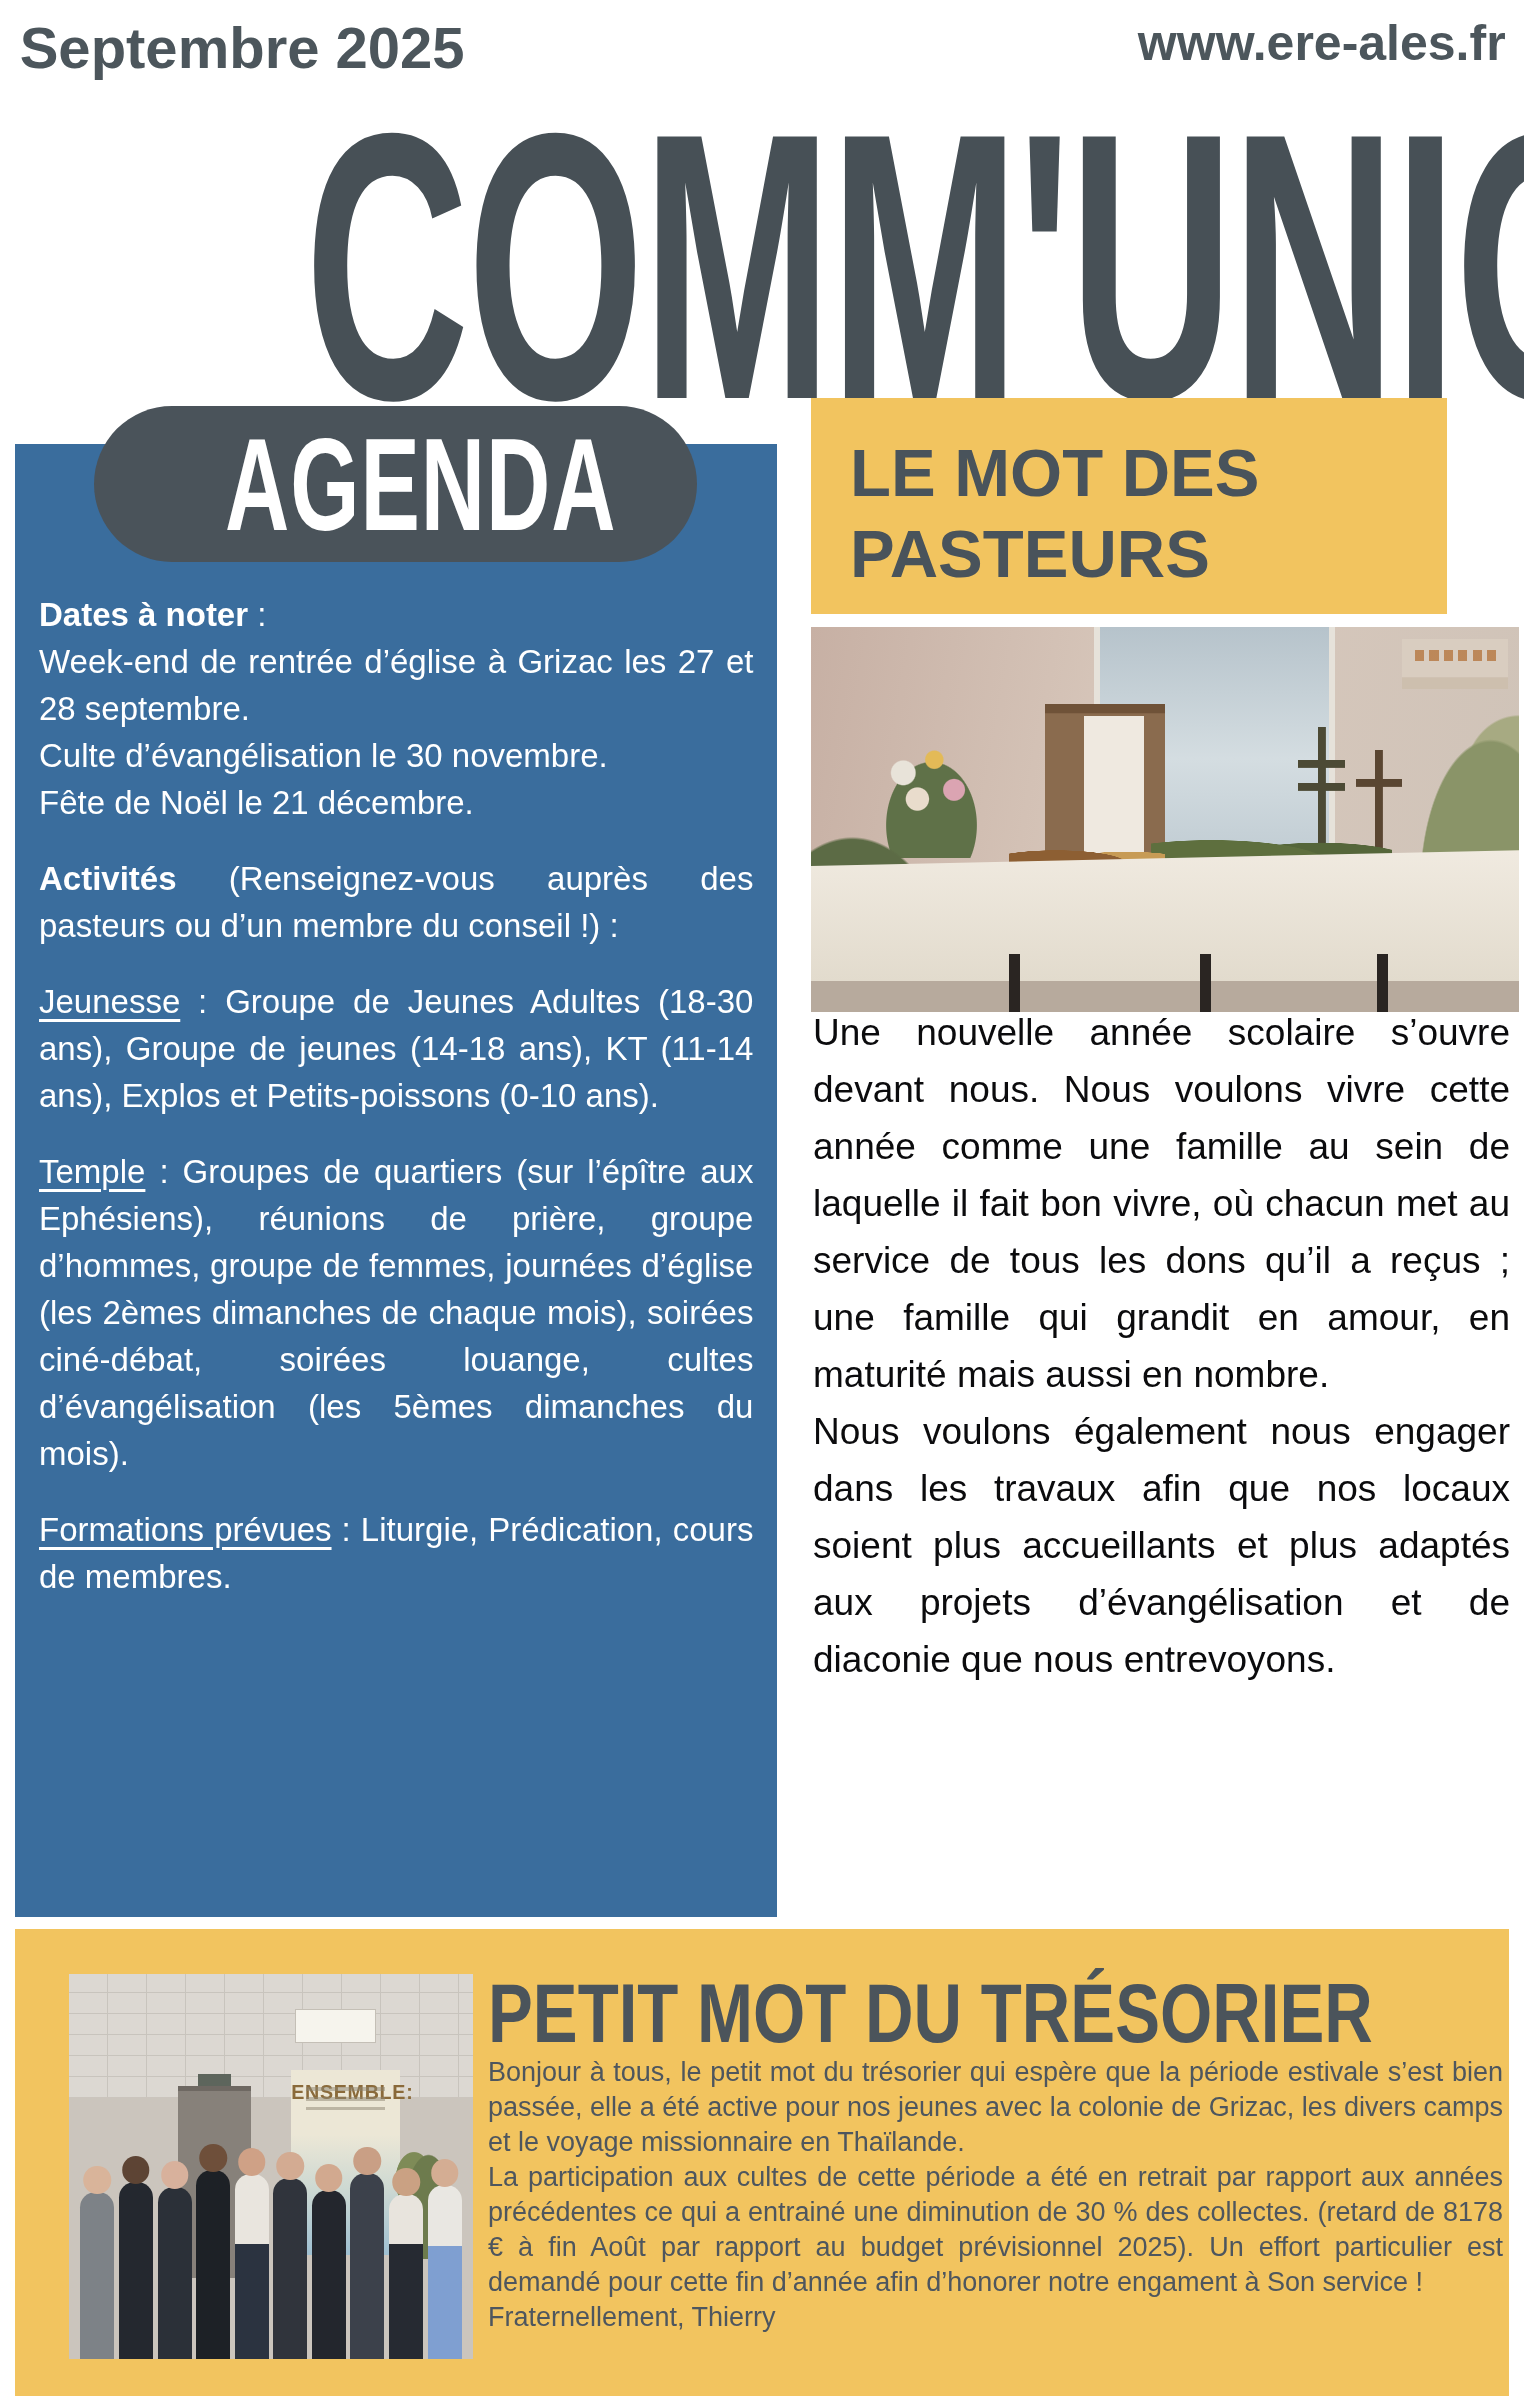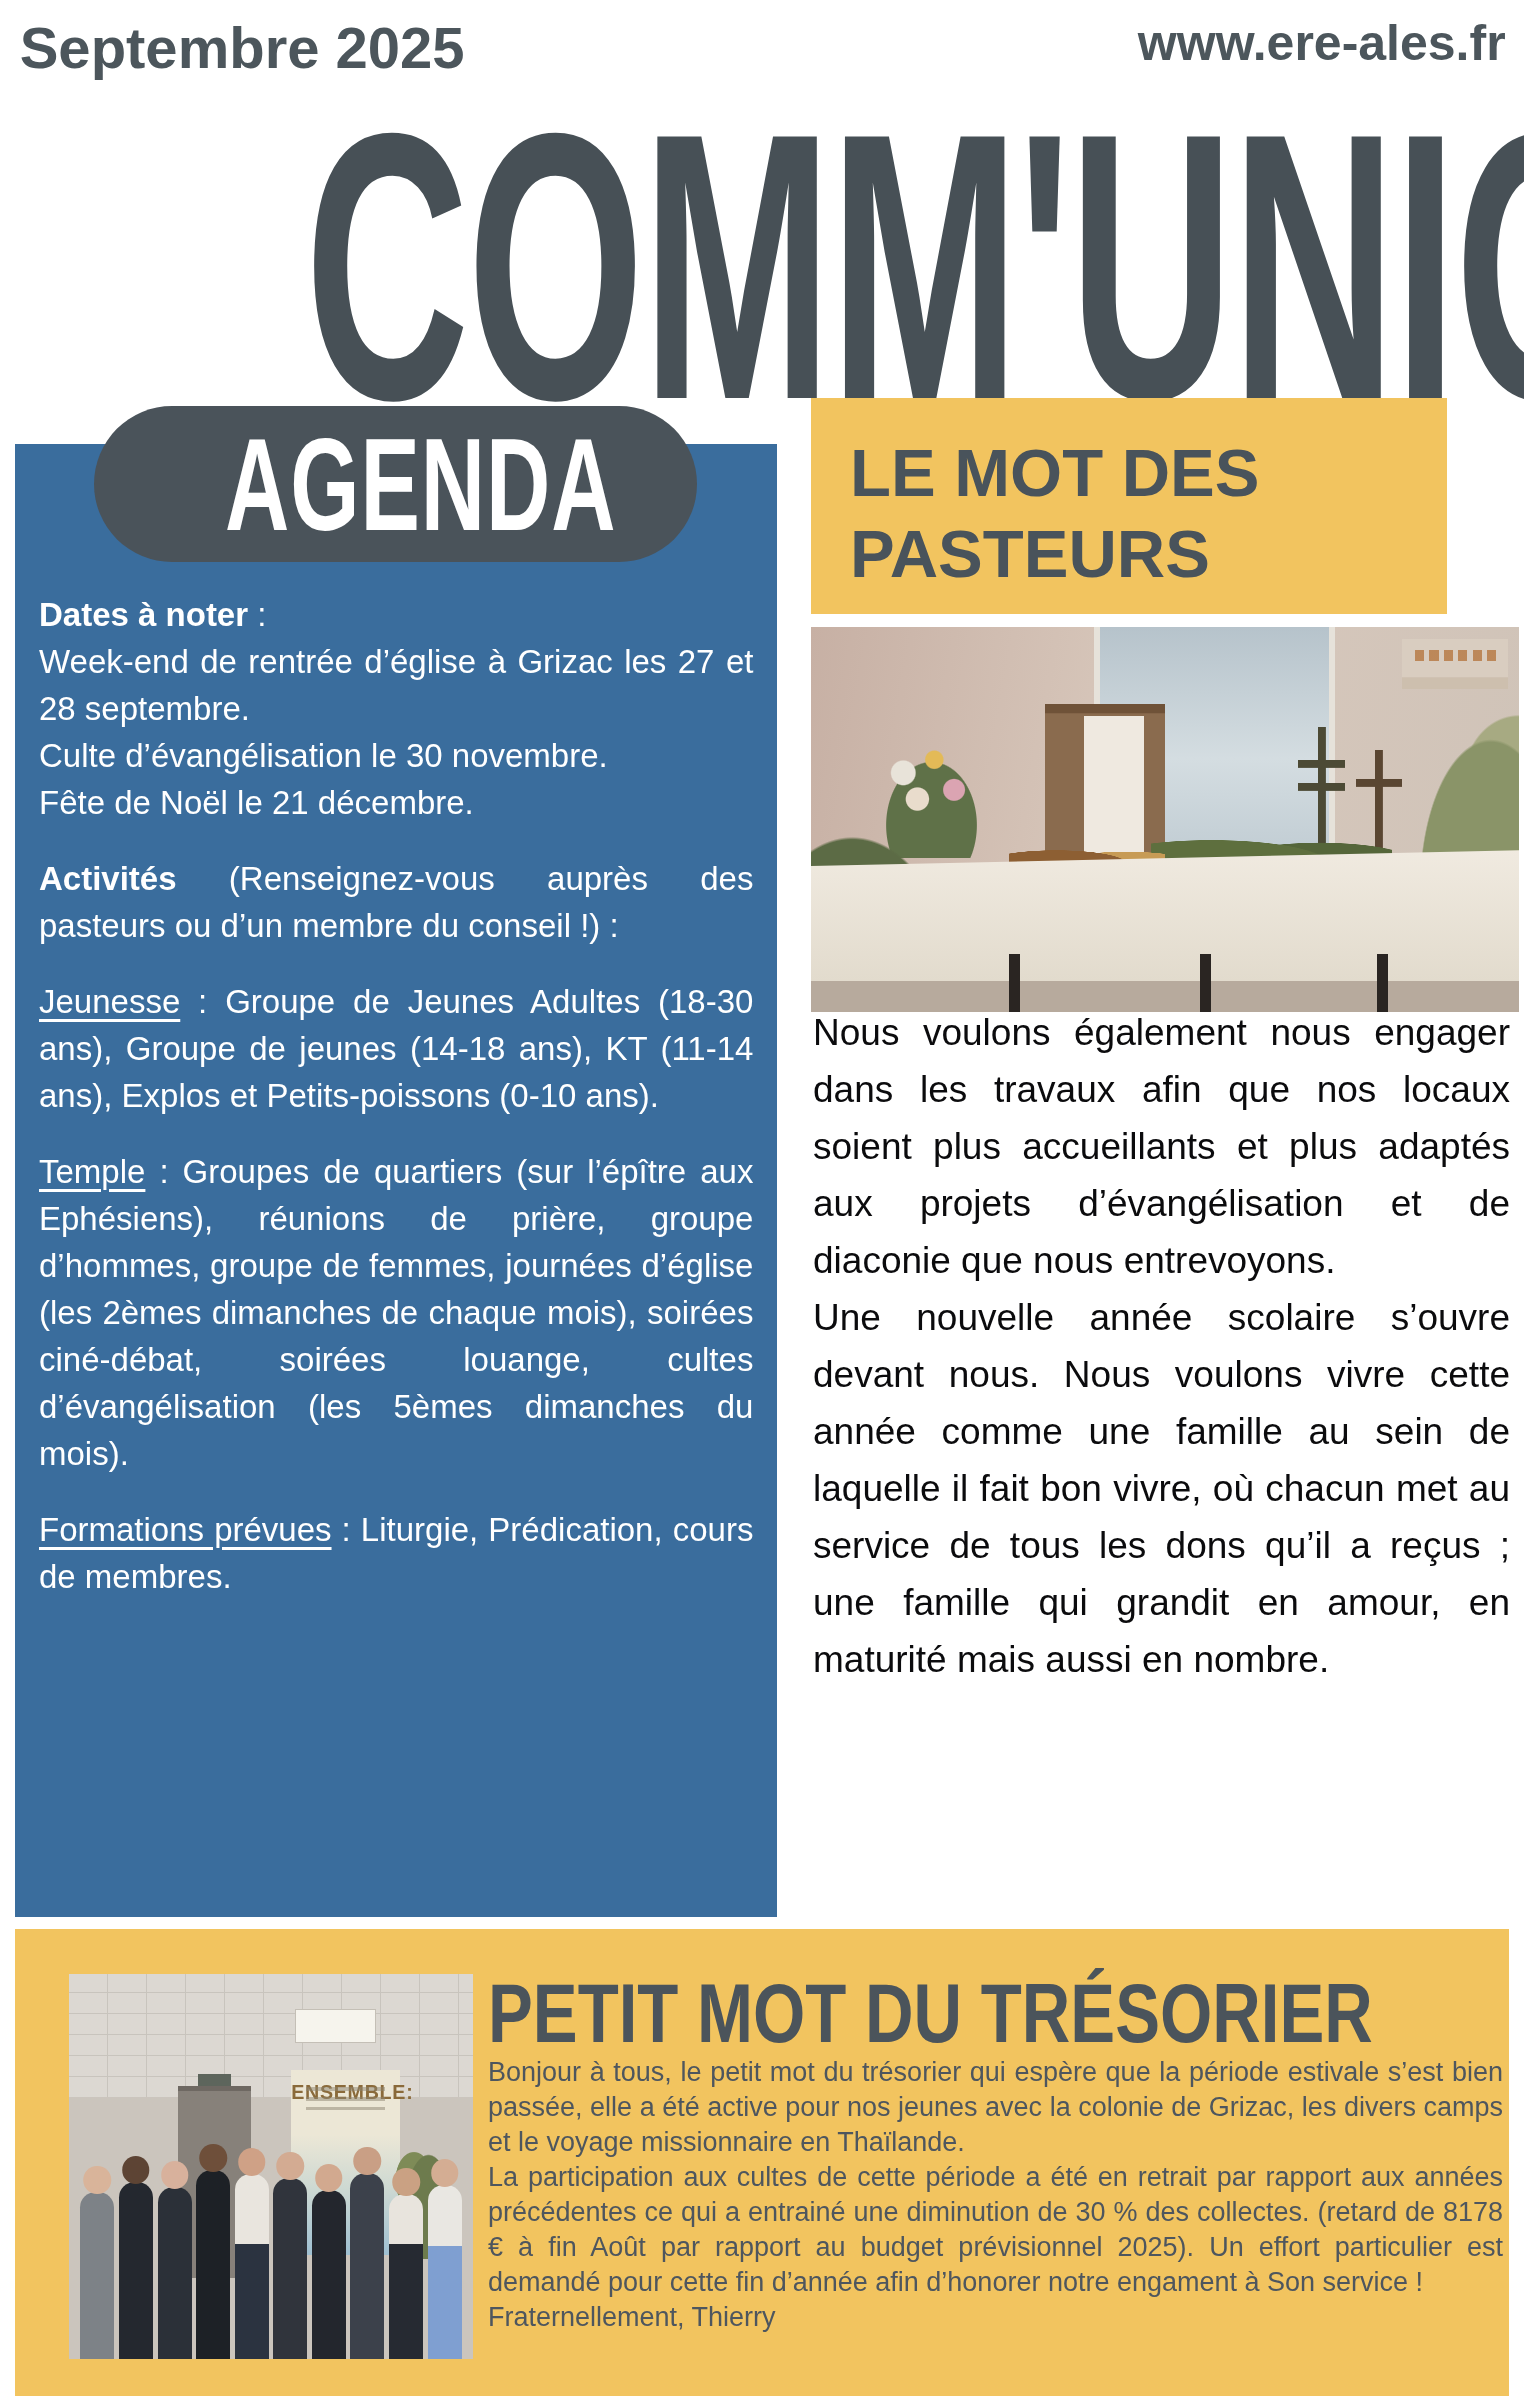--- a/index.html
+++ b/index.html
@@ -189,22 +189,22 @@
     <div class="pa-moss"></div>
     <div class="pa-baskets"></div>
     <div class="pa-table"></div>
     <div class="pa-floor"></div>
     <div class="pa-leg l1"></div>
     <div class="pa-leg l2"></div>
     <div class="pa-leg l3"></div>
   </div>
 
   <div class="pastors-text">
+    <p>Une nouvelle année scolaire s’ouvre devant nous. Nous voulons vivre cette année comme une famille au sein de laquelle il fait bon vivre, où chacun met au service de tous les dons qu’il a reçus ; une famille qui grandit en amour, en maturité mais aussi en nombre.</p>
     <p>Nous voulons également nous engager dans les travaux afin que nos locaux soient plus accueillants et plus adaptés aux projets d’évangélisation et de diaconie que nous entrevoyons.</p>
-    <p>Une nouvelle année scolaire s’ouvre devant nous. Nous voulons vivre cette année comme une famille au sein de laquelle il fait bon vivre, où chacun met au service de tous les dons qu’il a reçus ; une famille qui grandit en amour, en maturité mais aussi en nombre.</p>
   </div>
 
   <div class="panel-treasurer">
 
     <div class="photo-group">
       <div class="gp-grid"></div>
       <div class="gp-light"></div>
       <div class="gp-exit"></div>
       <div class="gp-curtain"></div>
       <div class="gp-banner">

